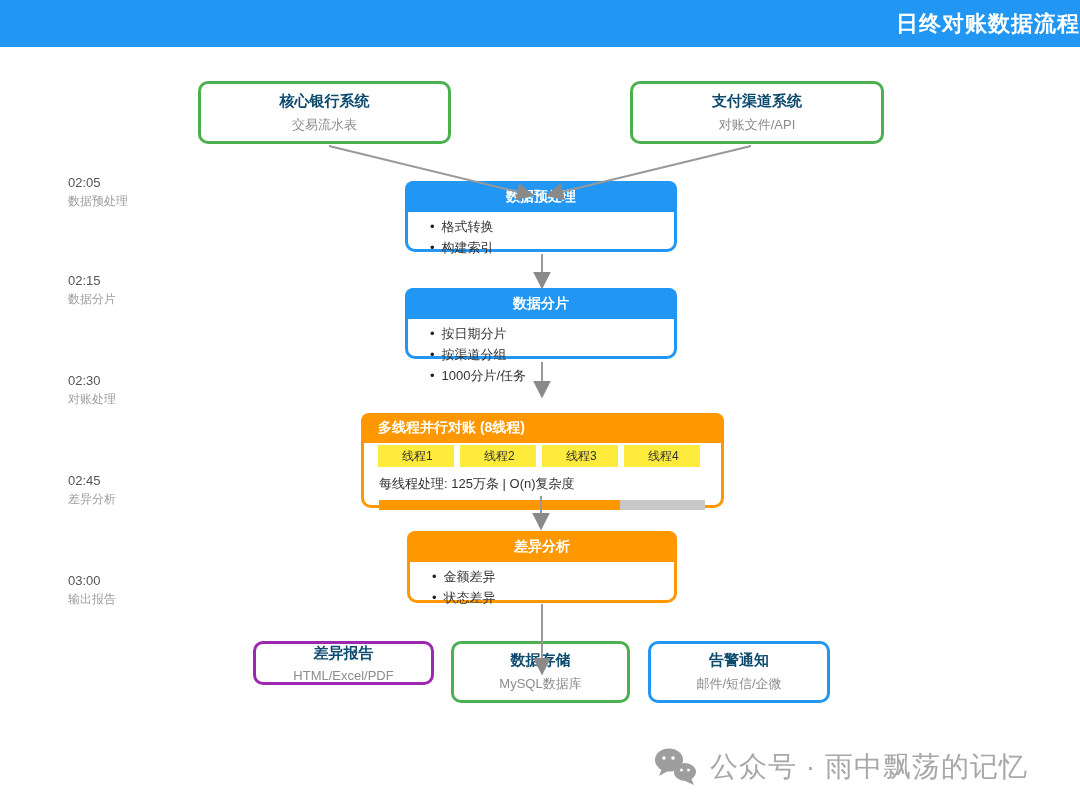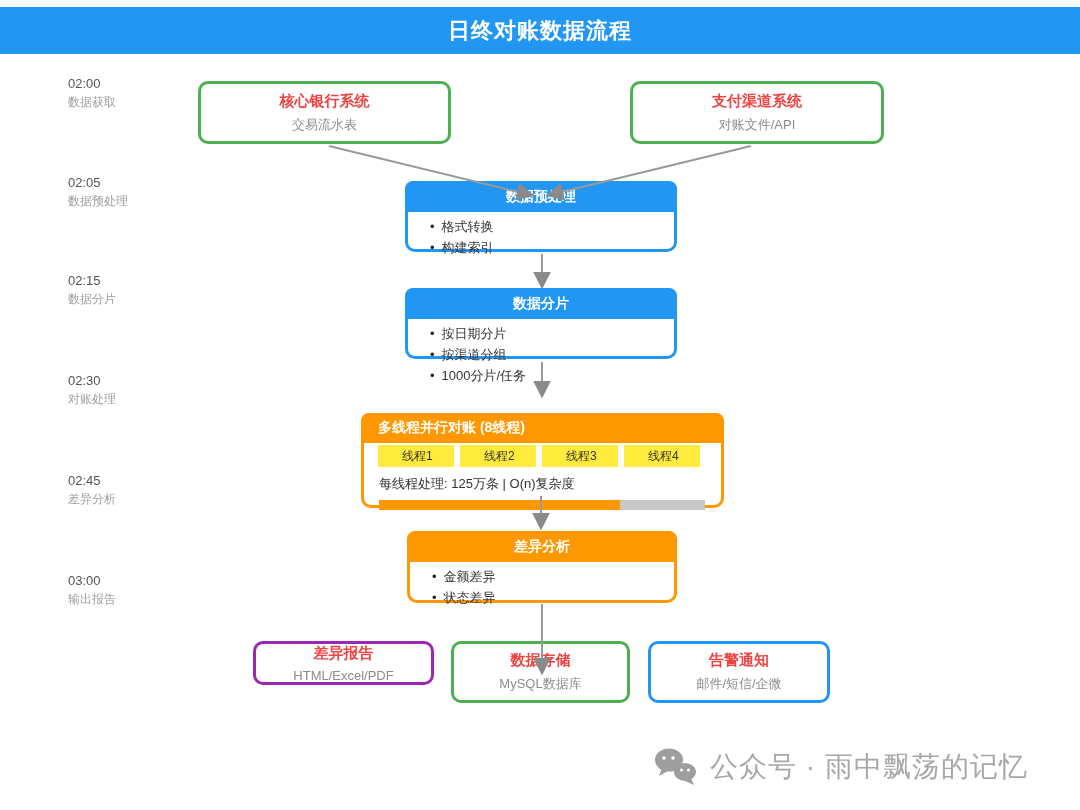--- a/index.html
+++ b/index.html
@@ -1,32 +1,32 @@
 <!DOCTYPE html>
 <html><head>
 <meta charset="utf-8">
 <style>
   html,body{margin:0;padding:0;background:#fff;}
   .canvas{position:relative;width:1080px;height:810px;background:#fff;
           font-family:"Liberation Sans",sans-serif;overflow:hidden;}
 
   
   .titlebar{position:absolute;left:0;top:0;width:1080px;height:47px;background:#2196F3;
-            display:flex;align-items:center;justify-content:center;z-index:1;margin-top:7px;}
+            display:flex;align-items:center;justify-content:flex-end;z-index:1;}
   .titlebar span{color:#fff;font-size:22px;font-weight:bold;letter-spacing:1px;}
 
   
   .tl-entry{position:absolute;left:68px;width:130px;z-index:2;}
   .tl-time{font-size:13px;color:#555;line-height:16px;}
   .tl-label{font-size:12px;color:#9e9e9e;line-height:16px;margin-top:2px;}
 
   
   .node{position:absolute;background:#fff;border-radius:10px;box-sizing:border-box;z-index:2;}
   .node.centered{display:flex;flex-direction:column;align-items:center;justify-content:center;gap:5px;}
-  .node .ttl{font-size:15px;font-weight:bold;color:#ef4444;}
+  .node .ttl{font-size:15px;font-weight:bold;color:#0c4a6e;}
   .node .sub{font-size:13px;color:#8c8c8c;}
 
   .b-green{border:3px solid #4CAF50;}
   .b-blue{border:3px solid #2196F3;}
   .b-orange{border:3px solid #FF9800;}
   .b-purple{border:3px solid #9C27B0;}
 
   
   .stage{position:absolute;background:#fff;border-radius:10px;box-sizing:border-box;z-index:2;}
   .stage .hdr{position:absolute;top:-3px;left:-3px;right:-3px;height:31px;border-radius:8px 8px 0 0;
@@ -60,24 +60,20 @@
 </style>
 </head>
 <body>
 
 <div class="canvas">
 
   <div class="titlebar">
     <span>日终对账数据流程</span>
   </div>
 
-  <div class="tl-entry" style="top:76px">
-    <div class="tl-time">02:00</div>
-    <div class="tl-label">数据获取</div>
-  </div>
   <div class="tl-entry" style="top:175px">
     <div class="tl-time">02:05</div>
     <div class="tl-label">数据预处理</div>
   </div>
   <div class="tl-entry" style="top:273px">
     <div class="tl-time">02:15</div>
     <div class="tl-label">数据分片</div>
   </div>
   <div class="tl-entry" style="top:373px">
     <div class="tl-time">02:30</div>

